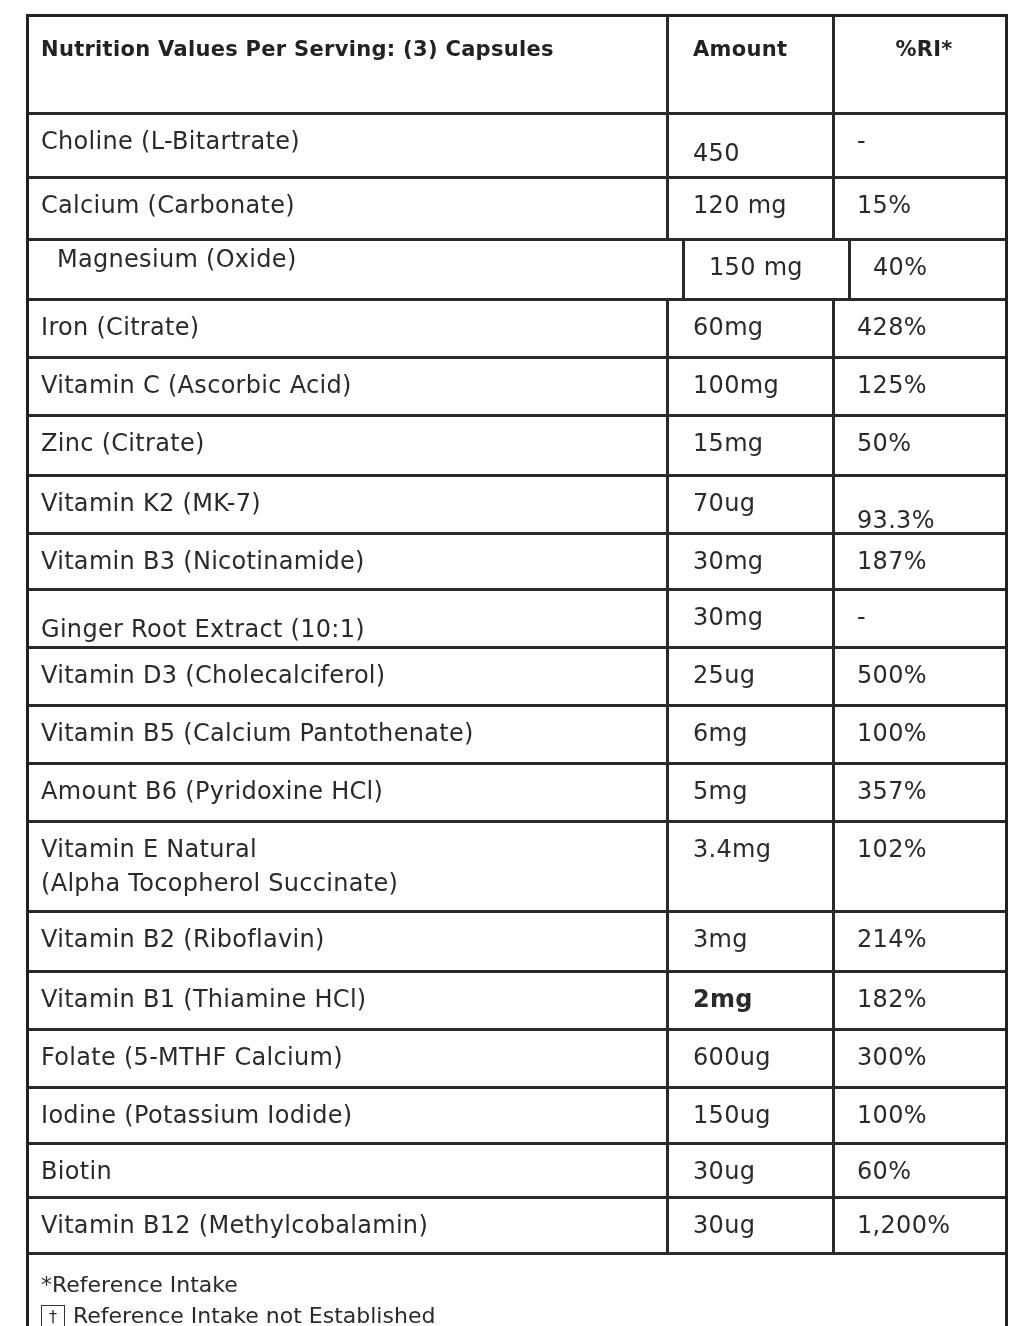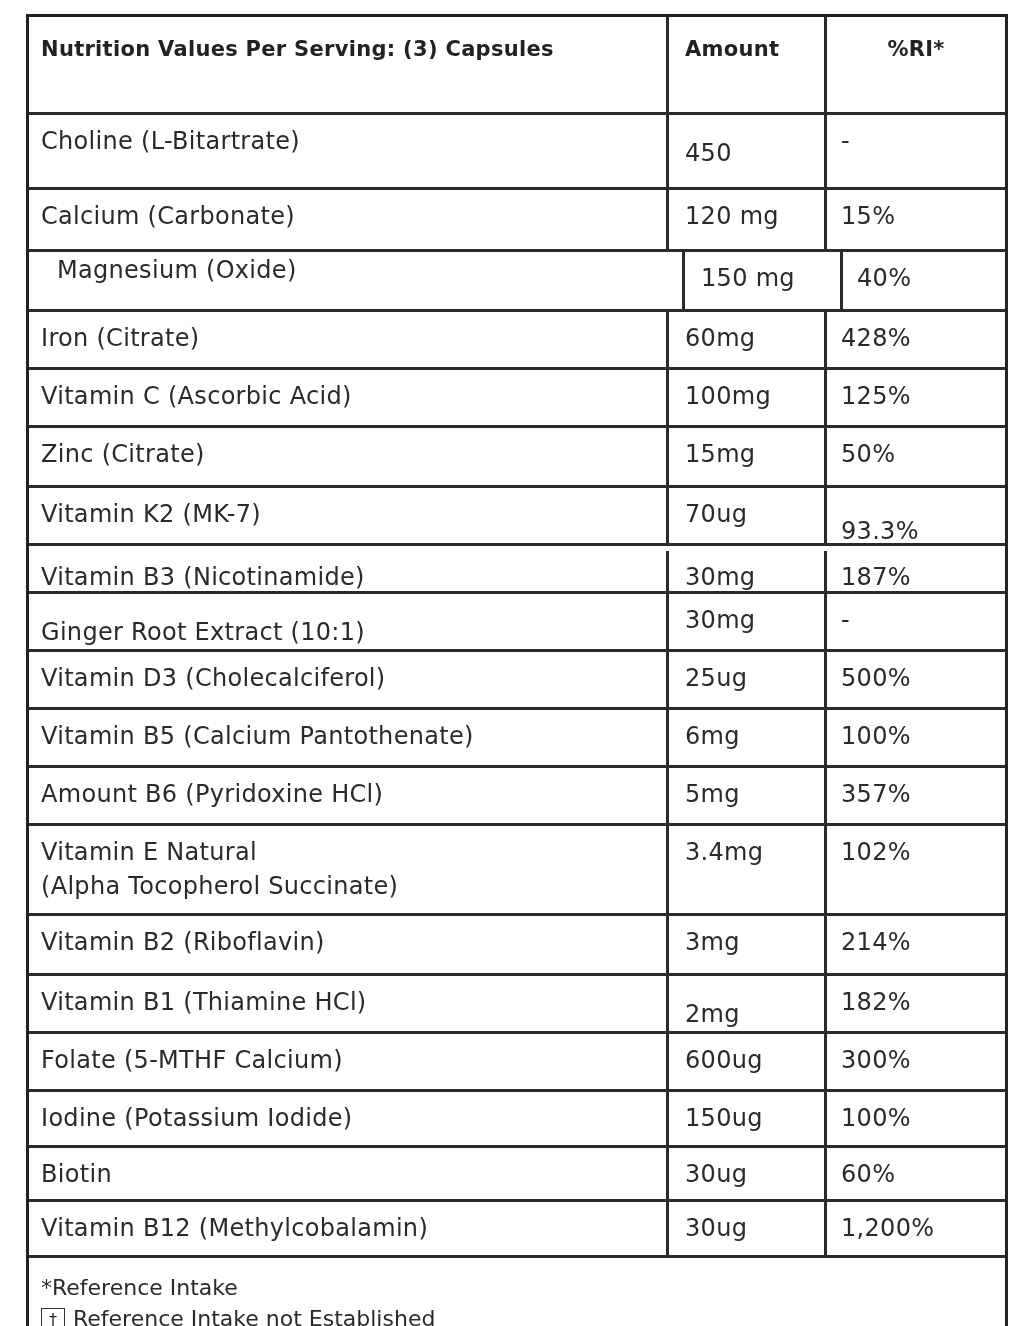--- a/index.html
+++ b/index.html
@@ -1,20 +1,20 @@
 <!DOCTYPE html>
 <html><head>
 <meta charset="utf-8">
 <style>
   html, body { margin:0; padding:0; background:#ffffff; }
   body { width:1024px; height:1326px; overflow:hidden; position:relative;
          font-family:"DejaVu Sans", sans-serif; color:#2a2a2a; }
   .table { position:absolute; left:26px; top:14px; width:982px;
            border:3px solid #222; border-bottom:none; box-sizing:border-box; }
-  .row { display:flex; border-bottom:3px solid #2a2a2a; box-sizing:border-box; }
+  .row { display:flex; border-bottom:3px solid #2a2a2a; box-sizing:border-box;gap:8px; }
   .cell { box-sizing:border-box; padding-left:12px; font-size:24px; letter-spacing:0.3px; }
   .c1 { width:640px; border-right:3px solid #2a2a2a; }
   .c2 { width:158px; border-right:3px solid #2a2a2a; padding-left:16px; }
   .c3 { flex:1; padding-left:14px; }
   .hdr { height:98px; }
   .hdr .cell { font-weight:bold; font-size:21px; padding-top:20px; color:#222; }
   .hdr .c3 { text-align:center; padding-left:0; }
   .footer { border-bottom:none; padding:14px 12px 0 12px; font-size:22px; height:90px; }
   .footer div { line-height:31px; }
   .dagger { display:inline-block; width:22px; height:22px; border:1.5px solid #333;
@@ -23,21 +23,21 @@
 </head>
 <body>
 
 <div class="table">
   <div class="row hdr">
     <div class="cell c1">Nutrition Values Per Serving: (3) Capsules</div>
     <div class="cell c2">Amount</div>
     <div class="cell c3">%RI*</div>
   </div>
   <div id="rows">
-      <div class="row" style="height: 75px;">
+      <div class="row" style="height: 64px;">
         <div class="cell c1" style="padding-top: 12px;">Choline (L-Bitartrate)</div>
         <div class="cell c2" style="padding-top: 24px;">450</div>
         <div class="cell c3" style="padding-top: 12px;">-</div>
       </div>
       <div class="row" style="height: 62px;">
         <div class="cell c1" style="padding-top: 12px;">Calcium (Carbonate)</div>
         <div class="cell c2" style="padding-top: 12px;">120 mg</div>
         <div class="cell c3" style="padding-top: 12px;">15%</div>
       </div>
       <div class="row" style="height: 60px;">
@@ -58,21 +58,21 @@
       <div class="row" style="height: 60px;">
         <div class="cell c1" style="padding-top: 12px;">Zinc (Citrate)</div>
         <div class="cell c2" style="padding-top: 12px;">15mg</div>
         <div class="cell c3" style="padding-top: 12px;">50%</div>
       </div>
       <div class="row" style="height: 58px;">
         <div class="cell c1" style="padding-top: 12px;">Vitamin K2 (MK-7)</div>
         <div class="cell c2" style="padding-top: 12px;">70ug</div>
         <div class="cell c3" style="padding-top: 29px;">93.3%</div>
       </div>
-      <div class="row" style="height: 48px; align-items: flex-end;">
+      <div class="row" style="height: 56px;">
         <div class="cell c1" style="padding-top: 12px;">Vitamin B3 (Nicotinamide)</div>
         <div class="cell c2" style="padding-top: 12px;">30mg</div>
         <div class="cell c3" style="padding-top: 12px;">187%</div>
       </div>
       <div class="row" style="height: 58px;">
         <div class="cell c1" style="padding-top: 24px;">Ginger Root Extract (10:1)</div>
         <div class="cell c2" style="padding-top: 12px;">30mg</div>
         <div class="cell c3" style="padding-top: 12px;">-</div>
       </div>
       <div class="row" style="height: 58px;">
@@ -98,21 +98,21 @@
         <div class="cell c2" style="padding-top: 12px;">3.4mg</div>
         <div class="cell c3" style="padding-top: 12px;">102%</div>
       </div>
       <div class="row" style="height: 60px;">
         <div class="cell c1" style="padding-top: 12px;">Vitamin B2 (Riboflavin)</div>
         <div class="cell c2" style="padding-top: 12px;">3mg</div>
         <div class="cell c3" style="padding-top: 12px;">214%</div>
       </div>
       <div class="row" style="height: 58px;">
         <div class="cell c1" style="padding-top: 12px;">Vitamin B1 (Thiamine HCl)</div>
-        <div class="cell c2" style="padding-top: 24px;">2mg</div>
+        <div class="cell c2" style="padding-top: 12px; font-weight: bold;">2mg</div>
         <div class="cell c3" style="padding-top: 12px;">182%</div>
       </div>
       <div class="row" style="height: 58px;">
         <div class="cell c1" style="padding-top: 12px;">Folate (5-MTHF Calcium)</div>
         <div class="cell c2" style="padding-top: 12px;">600ug</div>
         <div class="cell c3" style="padding-top: 12px;">300%</div>
       </div>
       <div class="row" style="height: 56px;">
         <div class="cell c1" style="padding-top: 12px;">Iodine (Potassium Iodide)</div>
         <div class="cell c2" style="padding-top: 12px;">150ug</div>

